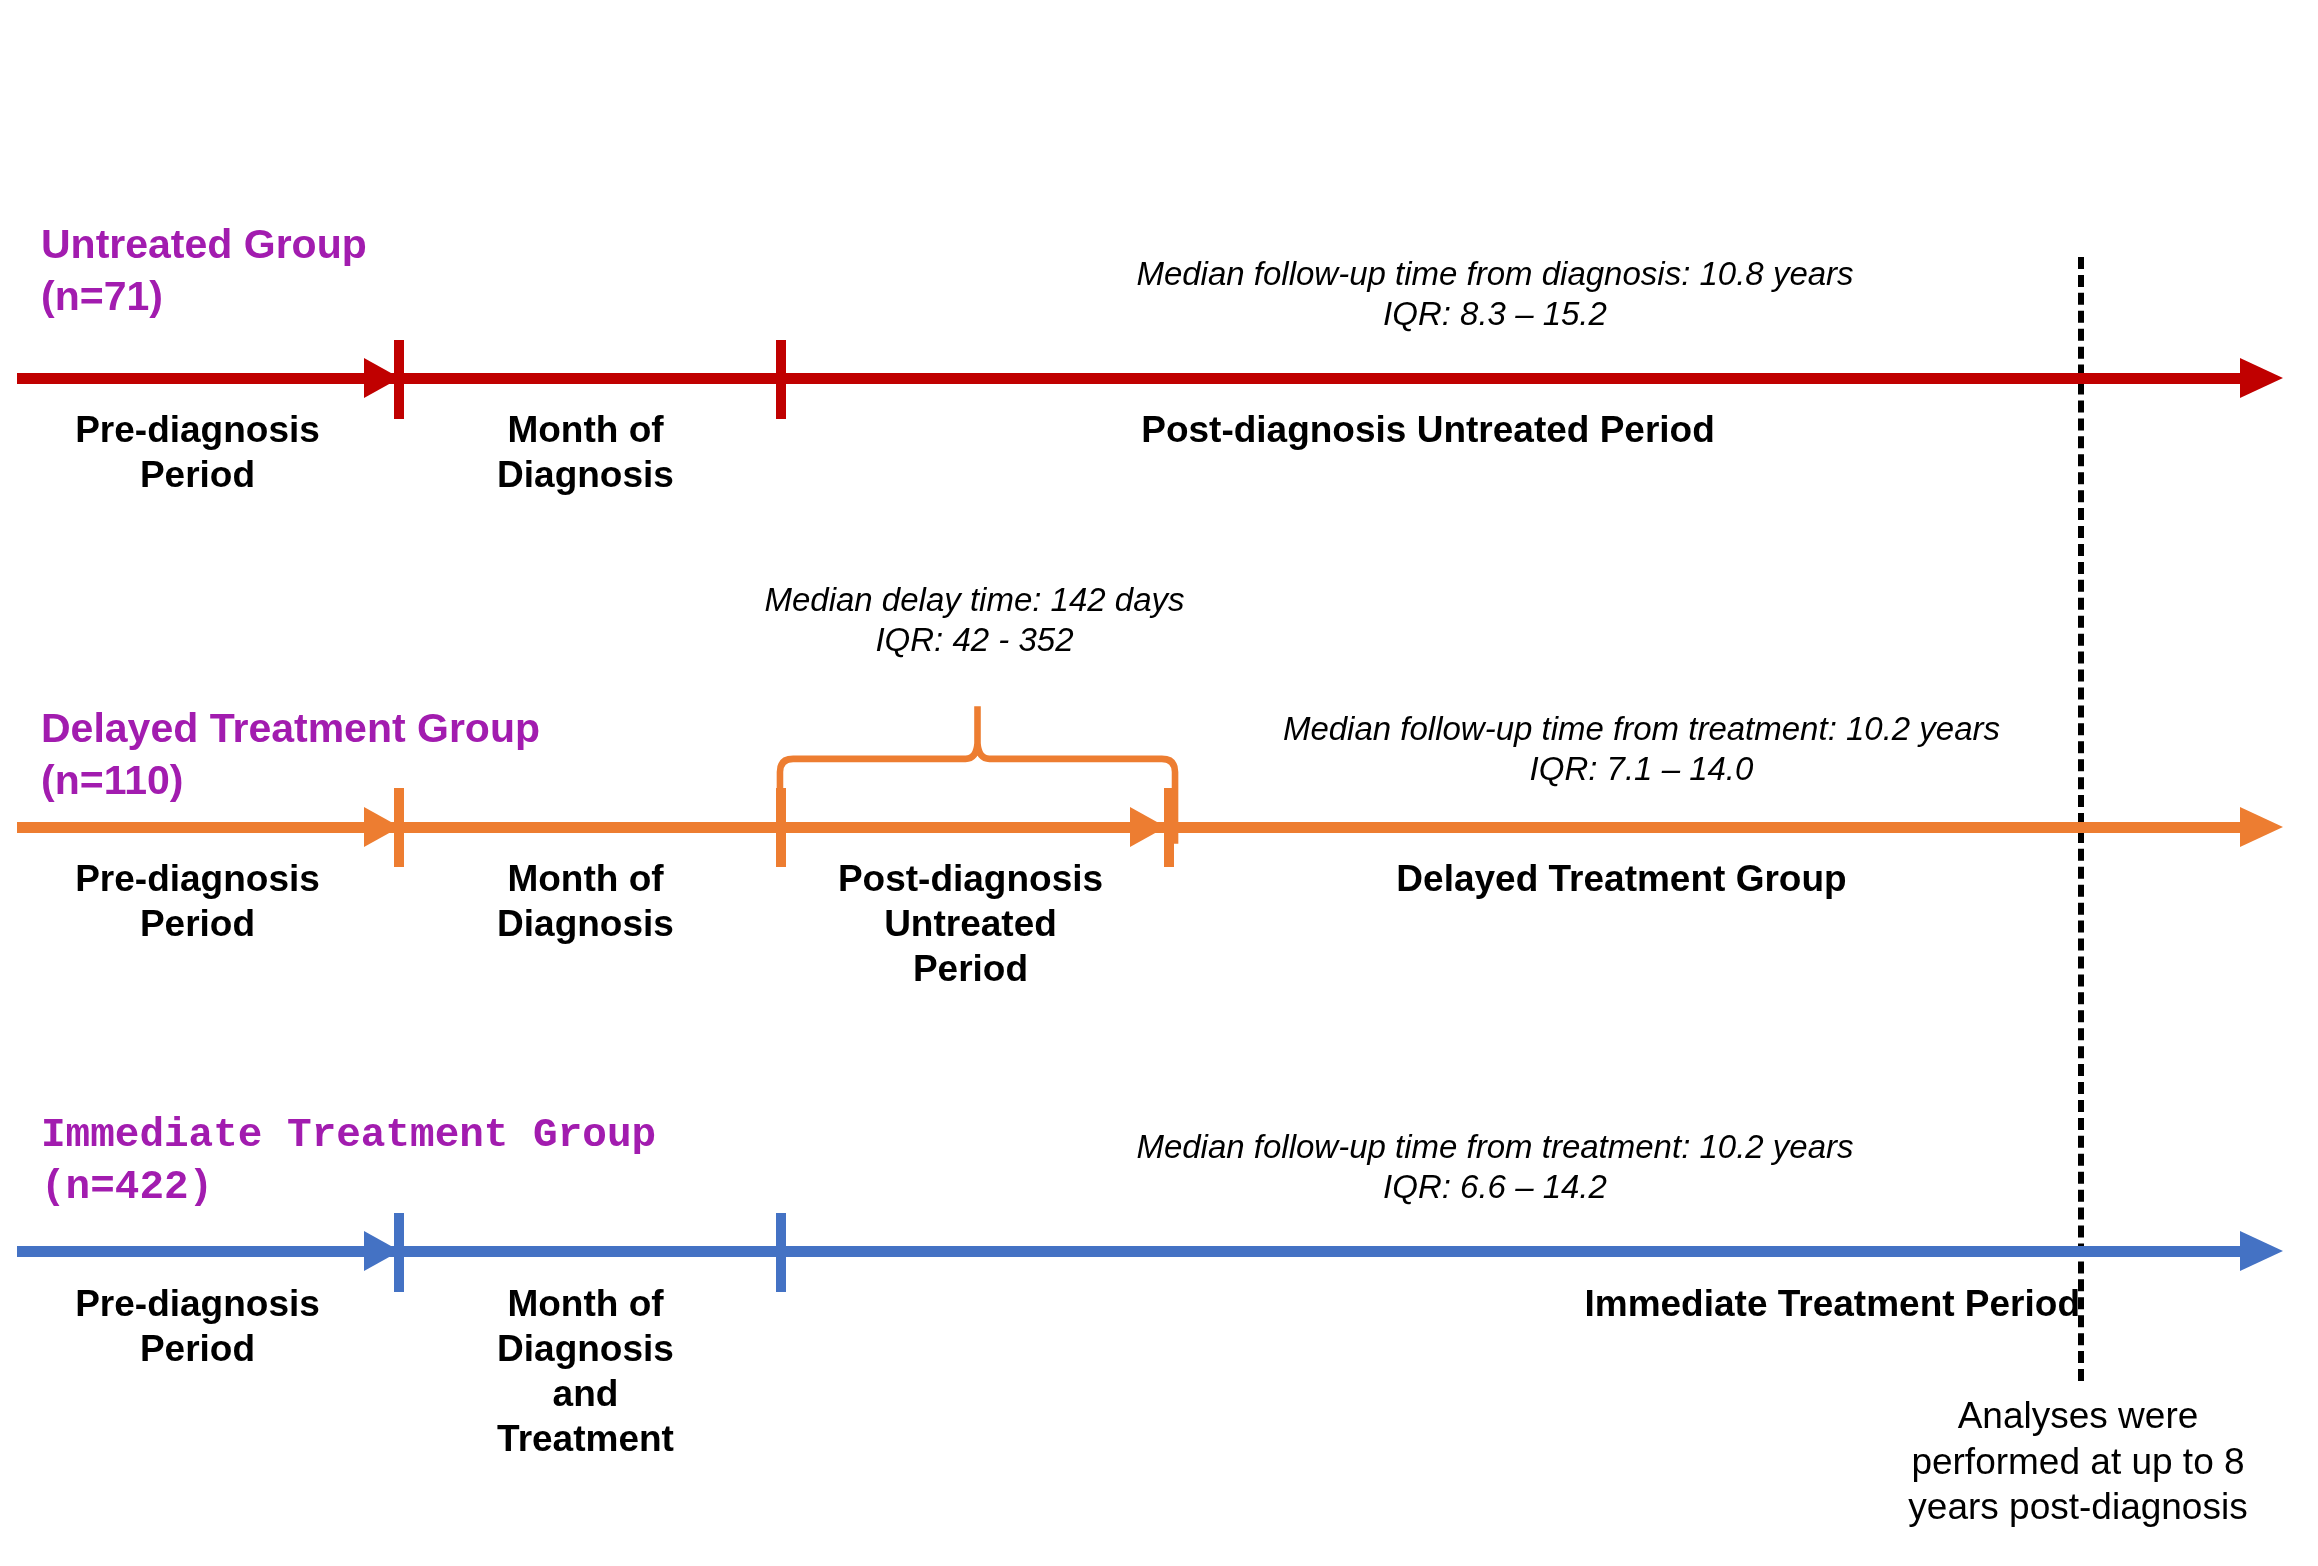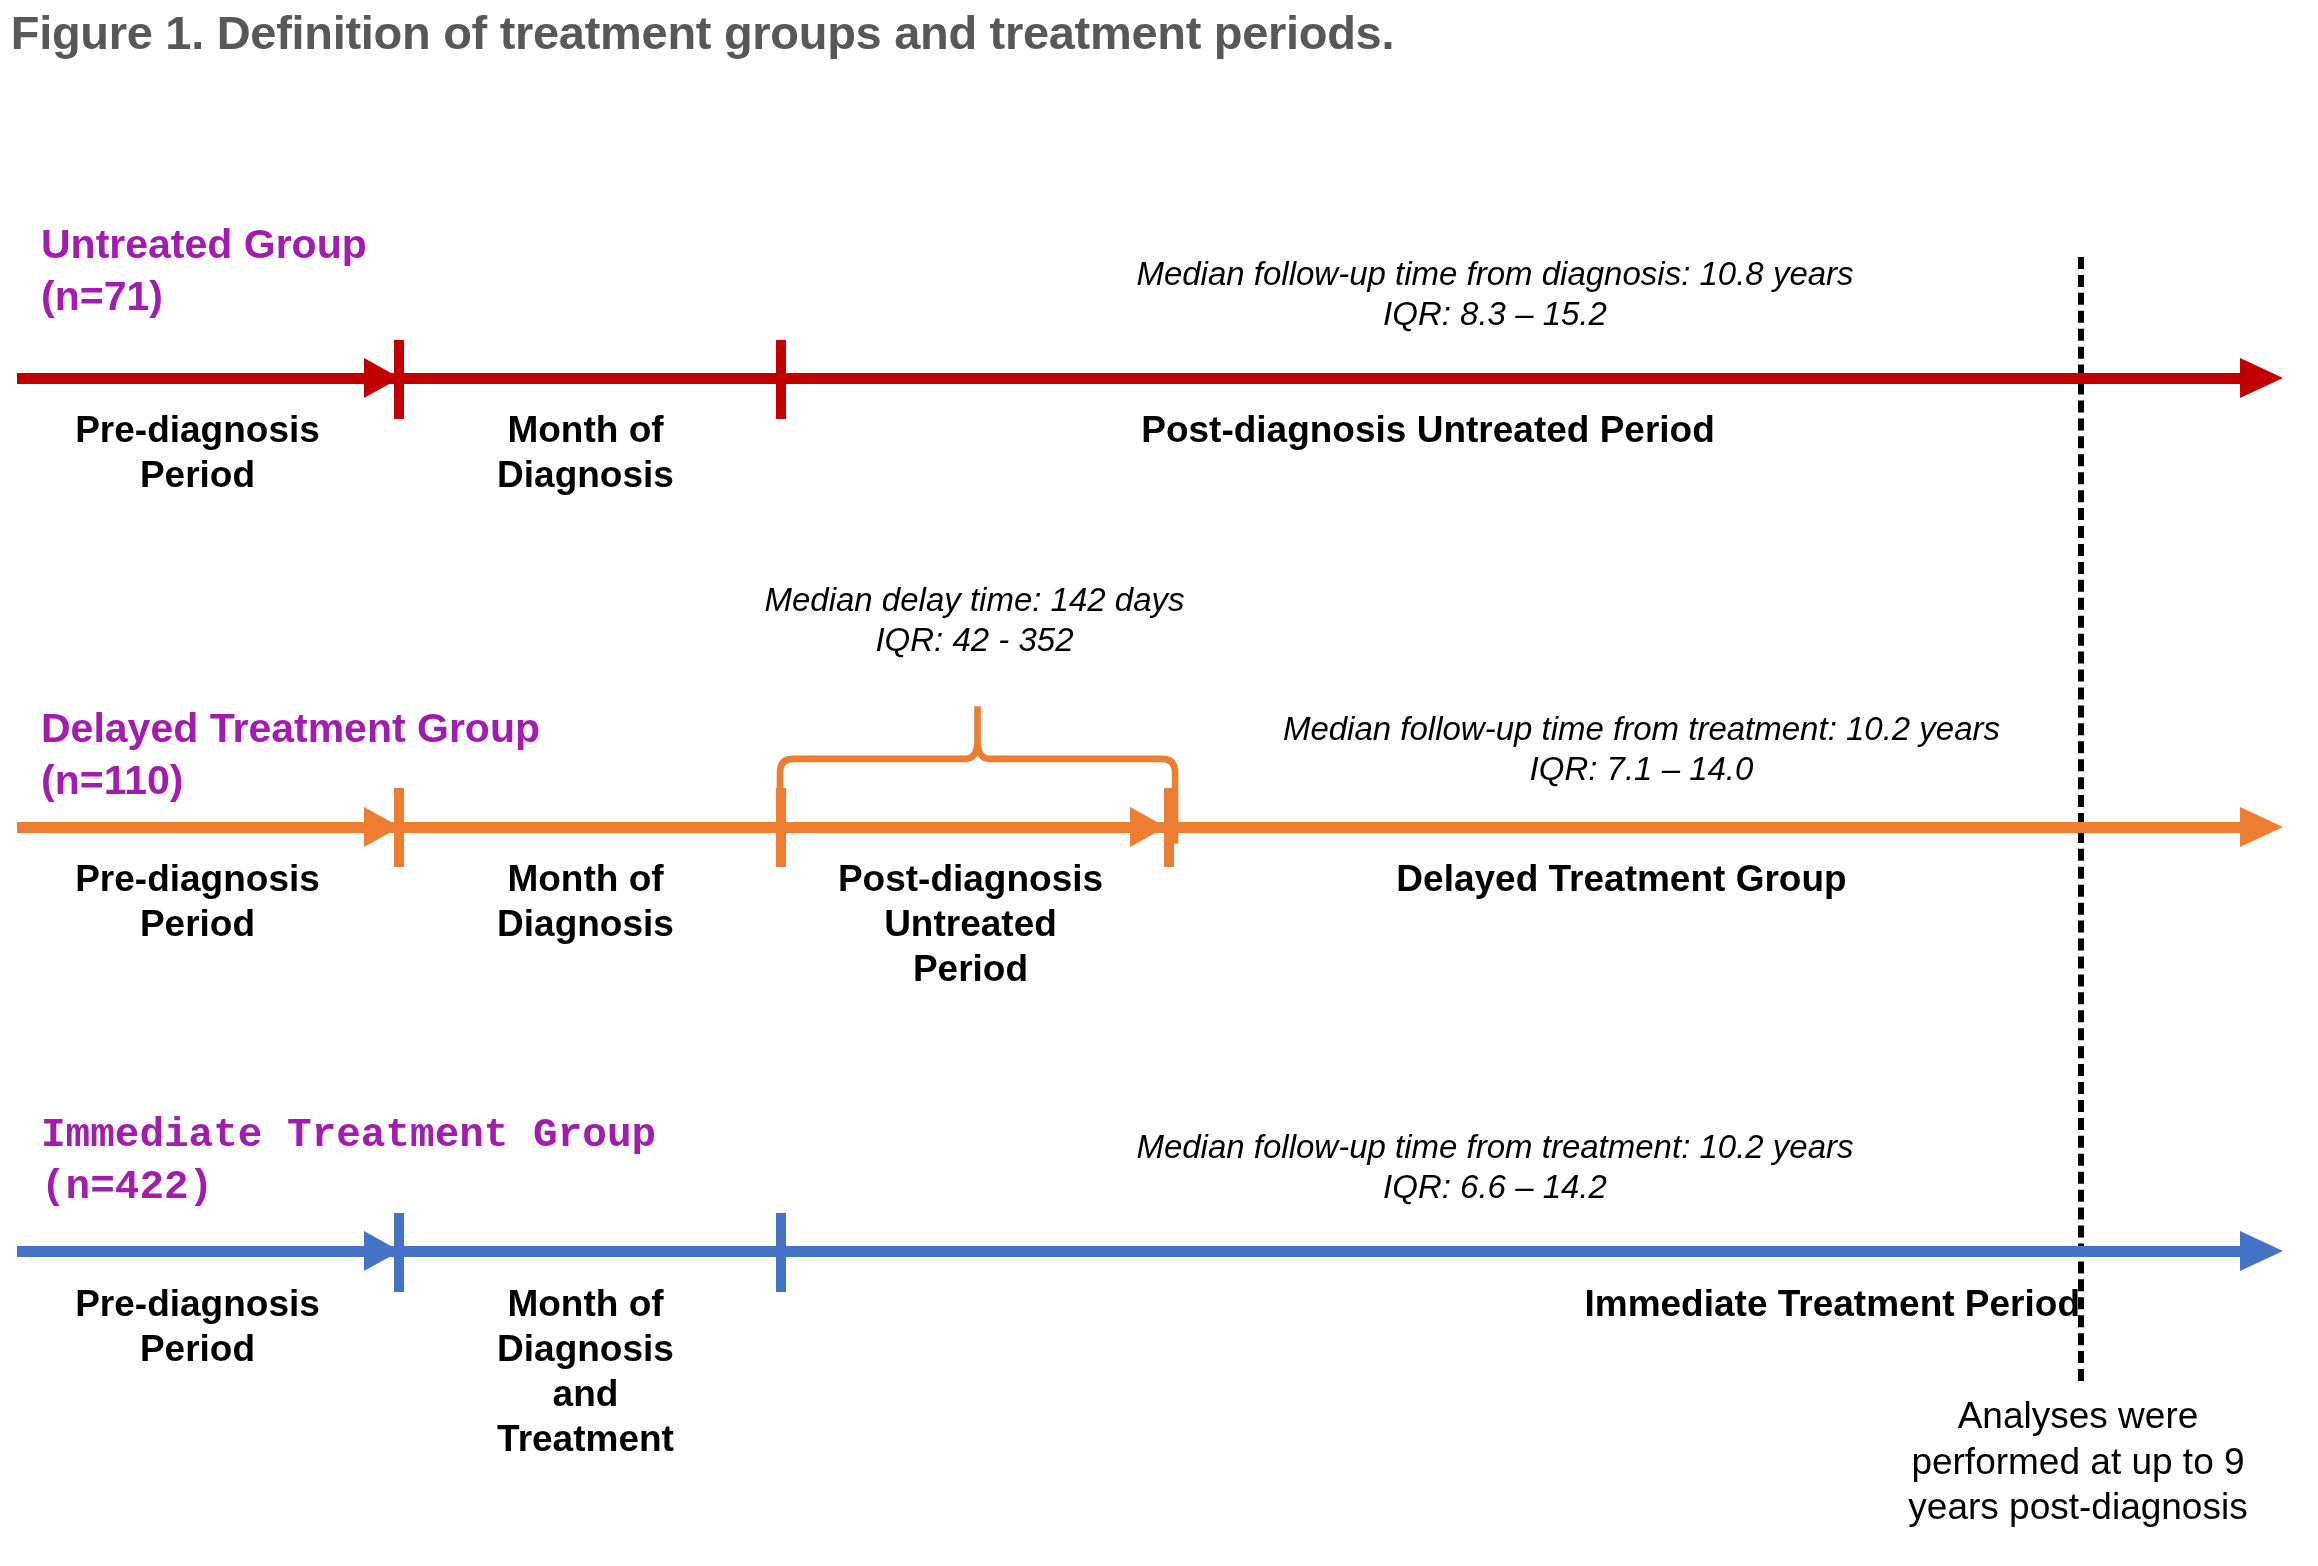--- a/index.html
+++ b/index.html
@@ -104,25 +104,24 @@
   }
 
   
   #delay-brace { left: 768px; top: 706px; }
 </style>
 </head>
 <body>
 
 <div id="figure-root">
 
-  <div class="abs" id="figure-title">Figure 1. Definition of treatment groups and treatment periods.</div>
 
   <div class="abs" id="cutoff-line"></div>
   <div id="cutoff-note">Analyses were
-performed at up to 9
+performed at up to 8
 years post-diagnosis</div>
 
   <div class="abs timeline-row" style="top:0;">
 
     <div class="abs group-name" style="left:41px; top:218px;">Untreated Group
 (n=71)</div>
 
     <div class="axis-line" style="top:373px; width:2249px; background:#C00000;"></div>
 
     <div class="axis-arrowhead" style="left:364px; top:358px; border-left:36px solid #C00000;"></div>

